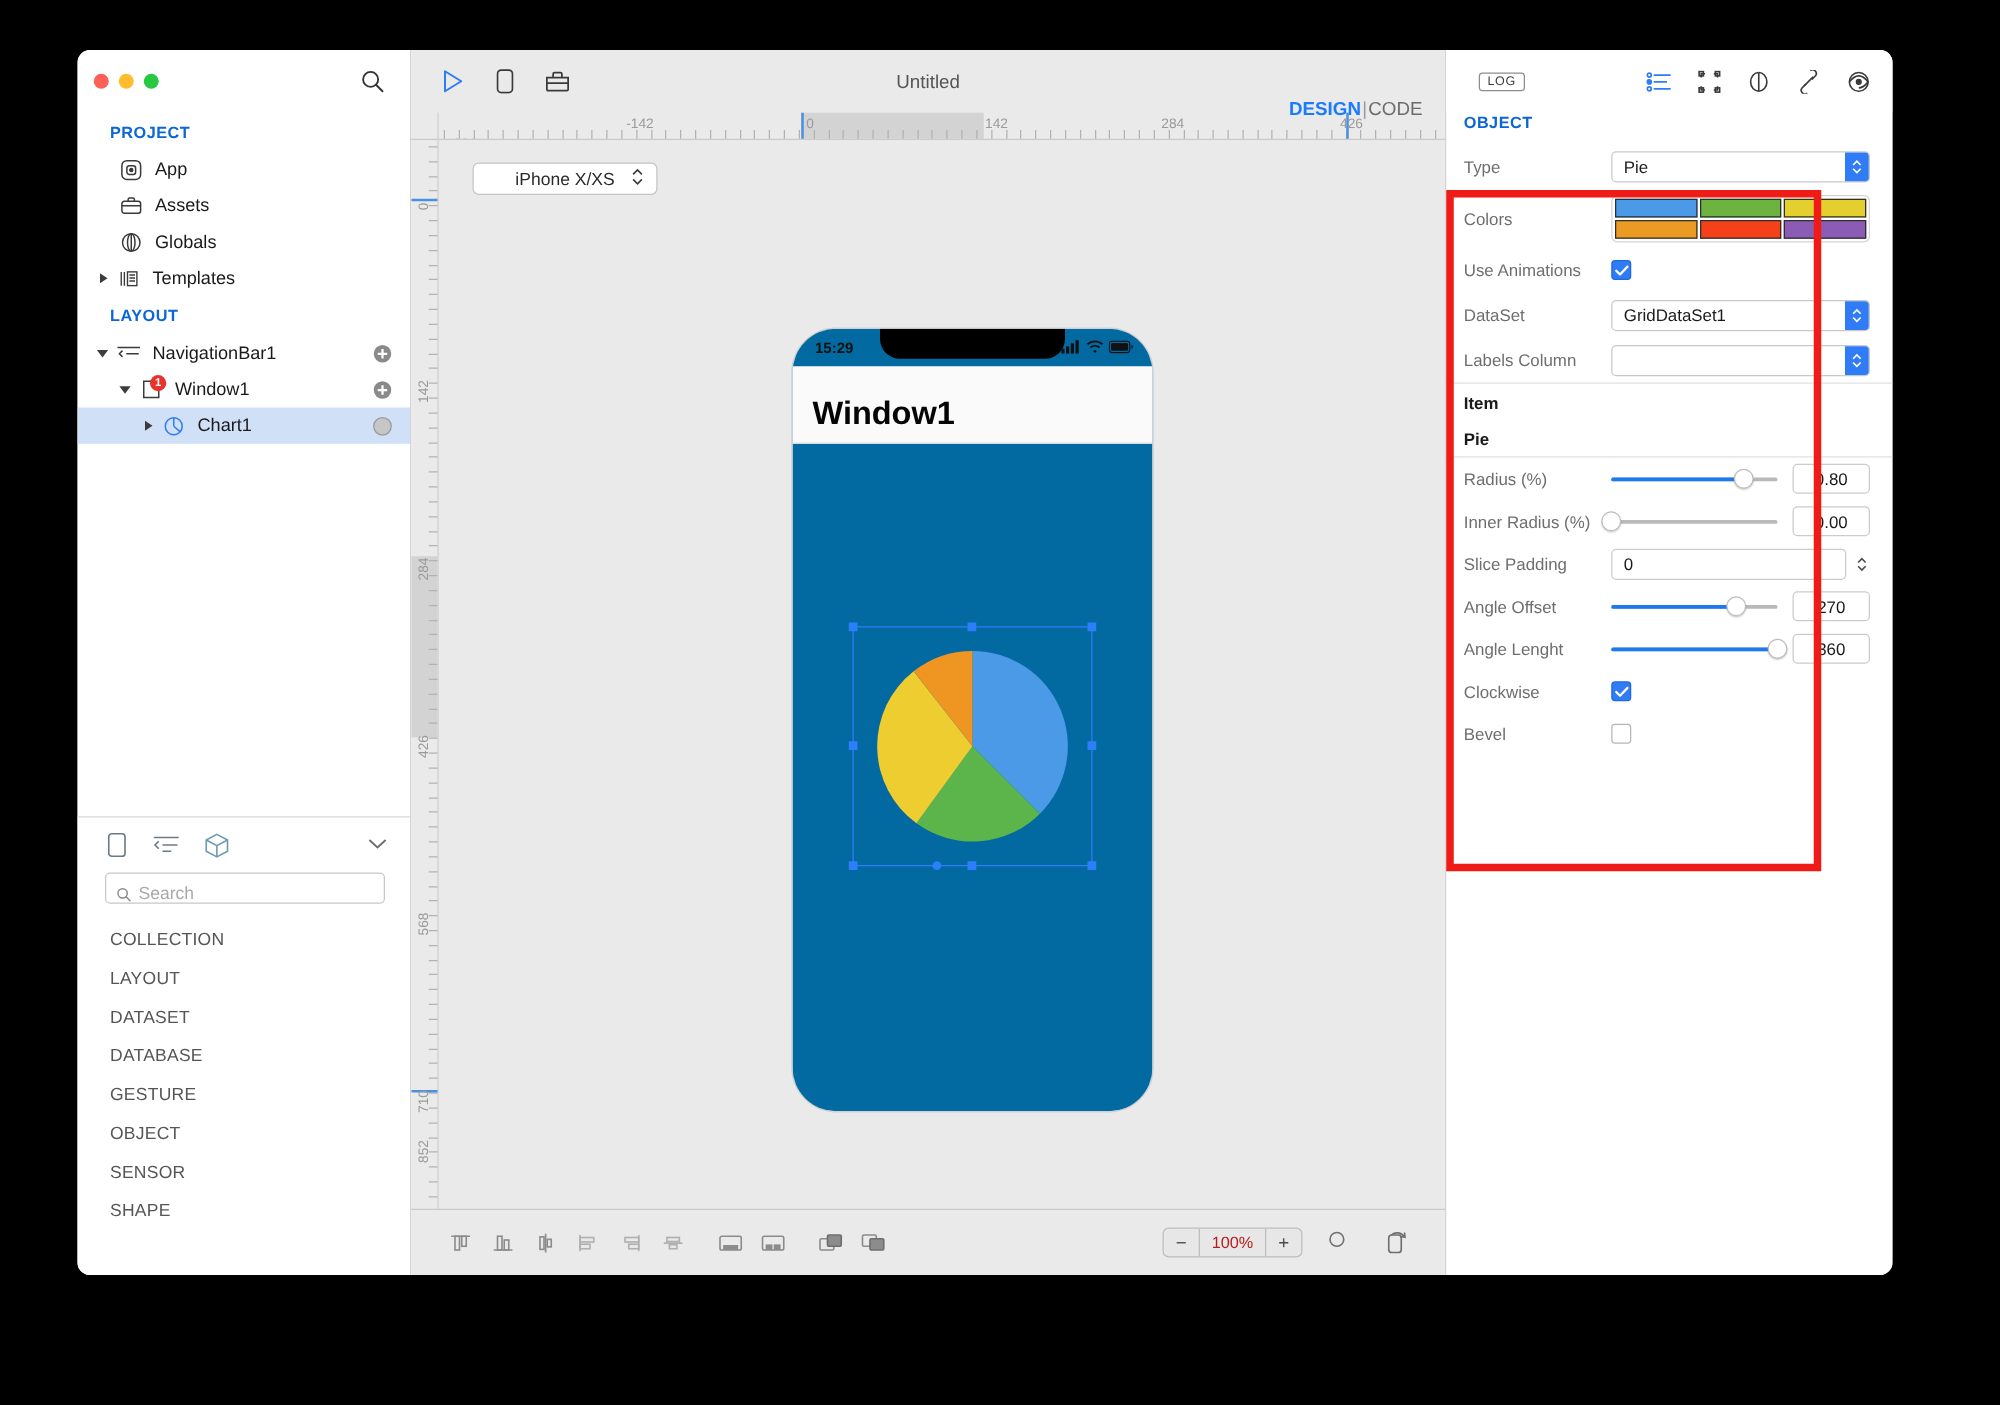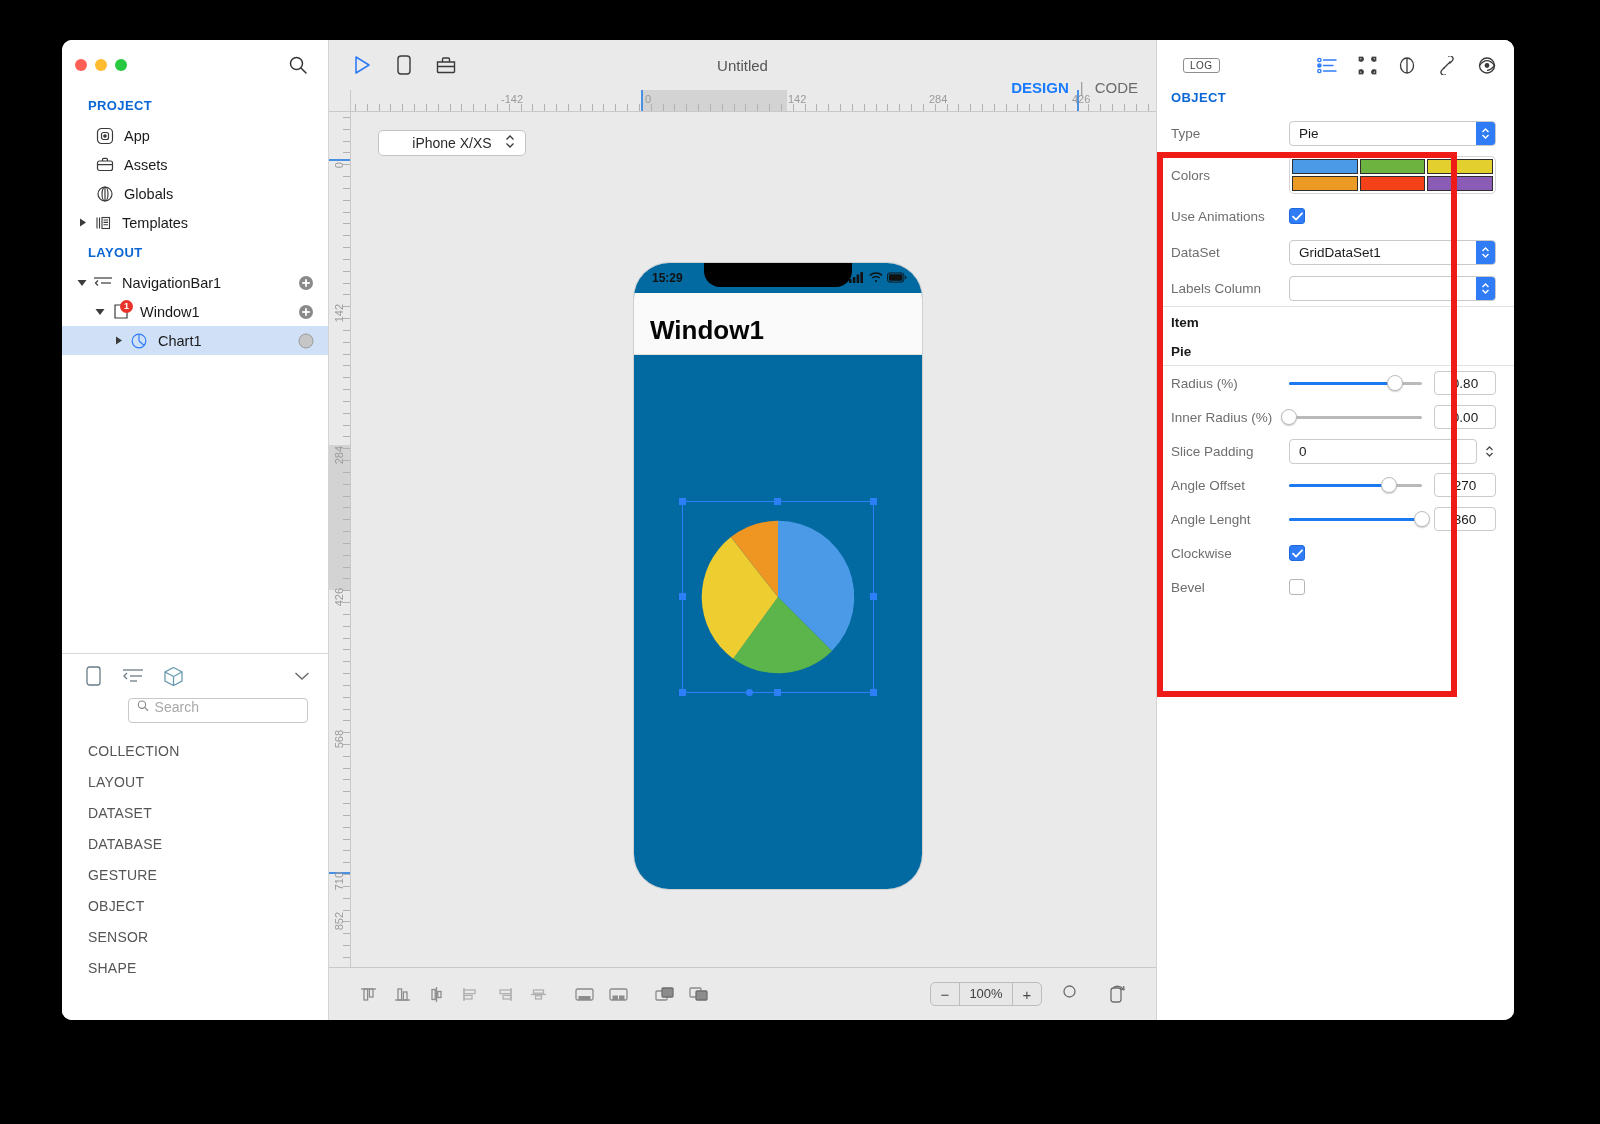--- a/index.html
+++ b/index.html
@@ -105,23 +105,22 @@
   .lib-toolbar {
     height: 44px; display: flex; align-items: center;
     padding: 0 14px 0 20px; gap: 18px;
     position: relative;
   }
   .lib-ic { width: 22px; height: 22px; cursor: pointer; display:flex; align-items:center; justify-content:center;}
   .lib-chev { position: absolute; right: 18px; top: 50%; transform: translateY(-50%); cursor: pointer; }
   .lib-searchwrap { padding: 0 20px 0 22px; }
   .lib-search {
     height: 25px; border: 1px solid #c8c8c8; border-radius: 4px;
-    display: flex; align-items: flex-start; padding: 0 8px; gap: 6px;
+    display: flex; align-items: flex-end; padding: 0 8px; gap: 6px;
     background: #fff;
-    margin-left: 44px;
   }
   .lib-search input {
     border: none; outline: none; font-size: 14px;
     color: #333; background: transparent; width: 100%;
     font-family: "Liberation Sans", sans-serif;
   }
   .lib-search input::placeholder { color: #a9a9a9; }
   .lib-list { margin-top: 12px; }
   .lib-item {
     font-size: 14px; color: #555;
@@ -143,21 +142,21 @@
     padding: 0 18px; position: relative;
   }
   .tb-ic { width: 30px; height: 26px; margin-right: 12px; cursor: pointer; display: flex; align-items: center; justify-content: center; }
   .tb-title {
     position: absolute; left: 0; right: 0;
     text-align: center; font-size: 15px; color: #555;
     pointer-events: none;
   }
   .tb-right {
     margin-left: auto; display: flex; align-items: flex-start;
-    font-size: 15px; gap: 11px; z-index: 2; margin-top: 44px;
+    font-size: 15px; gap: 1px; z-index: 2; margin-top: 44px;
   }
   .tb-right .design { color: #1a7bff; font-weight: bold; cursor: pointer; }
   .tb-right .sep { color: #9a9a9a; }
   .tb-right .code { color: #6b6b6b; cursor: pointer; }
 
   
   .ruler-h {
     height: 22px; background: #eaeaea;
     border-bottom: 1px solid #c9c9c9;
     position: relative; overflow: hidden;
@@ -273,21 +272,21 @@
   .zoom-ctl {
     display: flex; align-items: center;
     border: 1px solid #bdbdbd; border-radius: 5px;
     overflow: hidden; background: #e7e7e7; height: 24px;
   }
   .zoom-btn {
     width: 28px; height: 100%; display: flex; align-items: center; justify-content: center;
     font-size: 15px; color: #4a4a4a; cursor: pointer;
   }
   .zoom-val {
-    min-width: 54px; text-align: center; font-size: 13px; color: #404040;
+    min-width: 54px; text-align: center; font-size: 13px; color: #b91c1c;
     border-left: 1px solid #bdbdbd; border-right: 1px solid #bdbdbd;
     line-height: 22px; cursor: pointer;
   }
 
   
   .inspector {
     width: 358px; height: 100%;
     background: #fff;
     border-left: 1px solid #d4d4d4;
     display: flex; flex-direction: column;

